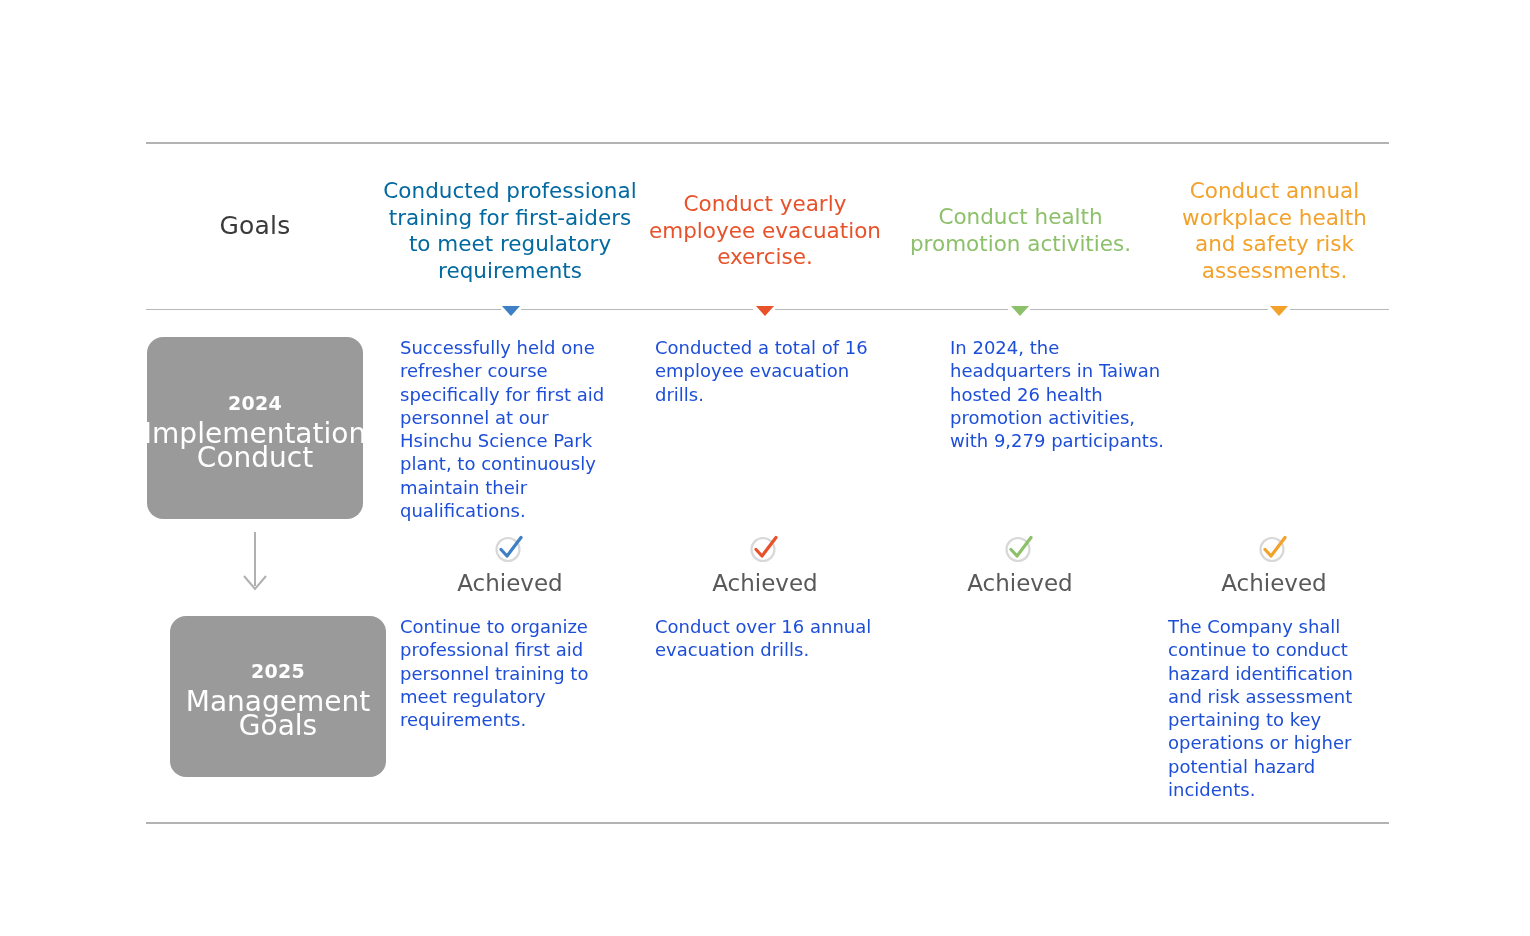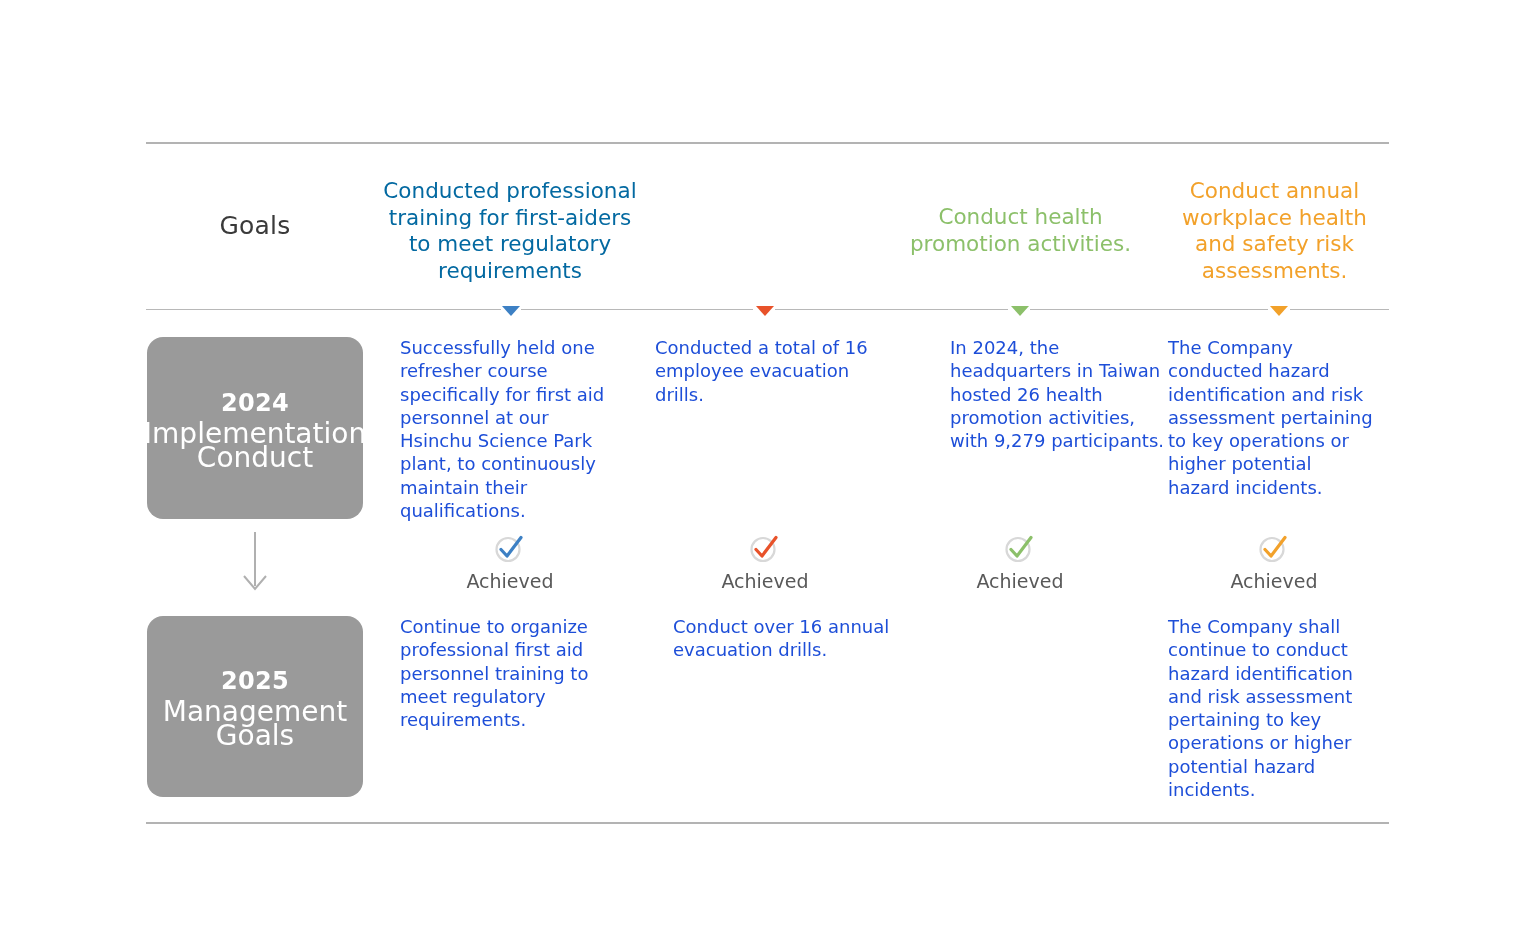--- a/index.html
+++ b/index.html
@@ -81,33 +81,33 @@
     background: #9a9a9a;
     border-radius: 16px;
     color: #ffffff;
     display: flex;
     flex-direction: column;
     align-items: center;
     justify-content: center;
     text-align: center;
   }
   .yearbox .year {
-    font-size: 24px;
+    font-size: 19px;
     font-weight: 700;
     line-height: 34px;
     letter-spacing: .3px;
   }
   .yearbox .sub {
     font-size: 28px;
     font-weight: 400;
     line-height: 26px;
     margin-top: 1px;
   }
   #box2024 { top: 337px; height: 182px; }
-  #box2025 { top: 616px; height: 181px; }
+  #box2025 { top: 616px; height: 161px; margin-left: 23px; }
 
   
   .connector {
     position: absolute;
     left: 237px;
     top: 532px;
     width: 36px;
     height: 64px;
   }
 
@@ -123,21 +123,21 @@
   
   .achieved {
     position: absolute;
     width: 160px;
     text-align: center;
   }
   .achieved .mark { display: block; height: 30px; }
   .achieved .lbl {
     display: block;
     margin-top: 6px;
-    font-size: 19px;
+    font-size: 23px;
     color: #595959;
     font-weight: 400;
   }
 </style>
 </head>
 <body>
 
 <div id="board">
 
   <div class="rule top"></div>
@@ -145,20 +145,21 @@
 
   <div class="rule-seg" style="left:146px;  width:355px;"></div>
   <div class="rule-seg" style="left:521px;  width:232px;"></div>
   <div class="rule-seg" style="left:775px;  width:233px;"></div>
   <div class="rule-seg" style="left:1030px; width:238px;"></div>
   <div class="rule-seg" style="left:1290px; width:99px;"></div>
 
   <div class="goals-label">Goals</div>
 
   <div class="goal" id="goal-0" style="left:378px; top:178px; width:264px; color:#0369a1;">Conducted professional training for first-aiders to meet regulatory requirements</div>
+  <div class="goal" id="goal-1" style="left:646px; top:191px; width:238px; color:#e8522a;">Conduct yearly employee evacuation exercise.</div>
   <div class="goal" id="goal-3" style="left:1168px; top:178px; width:213px; color:#f2a12a;">Conduct annual workplace health and safety risk assessments.</div>
   <div class="goal" id="goal-2" style="left:904px; top:204px; width:233px; color:#8cc06a;">Conduct health promotion activities.</div>
 
   <div class="tri" style="left:502px;  border-top-color:#3d80c4;"></div>
   <div class="tri" style="left:756px;  border-top-color:#e8522a;"></div>
   <div class="tri" style="left:1011px; border-top-color:#8cc06a;"></div>
   <div class="tri" style="left:1270px; border-top-color:#f2a12a;"></div>
 
   <div class="yearbox" id="box2024">
     <span class="year">2024</span>
@@ -175,21 +176,20 @@
 
   <div class="yearbox" id="box2025">
     <span class="year">2025</span>
     <span class="sub">Management</span>
     <span class="sub" style="margin-top:-2px">Goals</span>
   </div>
 
   <div class="cell" style="left:400px;  top:336px; width:205px;">Successfully held one refresher course specifically for first aid personnel at our Hsinchu Science Park plant, to continuously maintain their qualifications.</div>
   <div class="cell" style="left:655px;  top:336px; width:215px;">Conducted a total of 16 employee evacuation drills.</div>
   <div class="cell" style="left:910px;  top:336px; width:218px;margin-left:40px;">In 2024, the headquarters in Taiwan hosted 26 health promotion activities, with 9,279 participants.</div>
-  <div class="cell" style="left:1168px; top:336px; width:210px;">The Company conducted hazard identification and risk assessment pertaining to key operations or higher potential hazard incidents.</div>
 
   <div class="achieved" style="left:430px; top:534px;">
     <span class="mark">
       <svg width="34" height="30" viewBox="0 0 34 30" aria-hidden="true">
         <circle cx="15" cy="15.5" r="11.5" fill="none" stroke="#d8d8d8" stroke-width="2.2"></circle>
         <polyline points="8,15.5 14,22 28,3.5" fill="none" stroke="#3d80c4" stroke-width="3.2" stroke-linecap="round" stroke-linejoin="round"></polyline>
       </svg>
     </span>
     <span class="lbl">Achieved</span>
   </div>
@@ -218,16 +218,16 @@
     <span class="mark">
       <svg width="34" height="30" viewBox="0 0 34 30" aria-hidden="true">
         <circle cx="15" cy="15.5" r="11.5" fill="none" stroke="#d8d8d8" stroke-width="2.2"></circle>
         <polyline points="8,15.5 14,22 28,3.5" fill="none" stroke="#f2a12a" stroke-width="3.2" stroke-linecap="round" stroke-linejoin="round"></polyline>
       </svg>
     </span>
     <span class="lbl">Achieved</span>
   </div>
 
   <div class="cell" style="left:400px;  top:615px; width:200px;">Continue to organize professional first aid personnel training to meet regulatory requirements.</div>
-  <div class="cell" style="left:655px;  top:615px; width:218px;margin-left:18px;">Conduct over 16 annual evacuation drills.</div>
+  <div class="cell" style="left:655px;  top:615px; width:218px;">Conduct over 16 annual evacuation drills.</div>
   <div class="cell" style="left:1168px; top:615px; width:210px;">The Company shall continue to conduct hazard identification and risk assessment pertaining to key operations or higher potential hazard incidents.</div>
 
 </div>
 
 </body></html>

